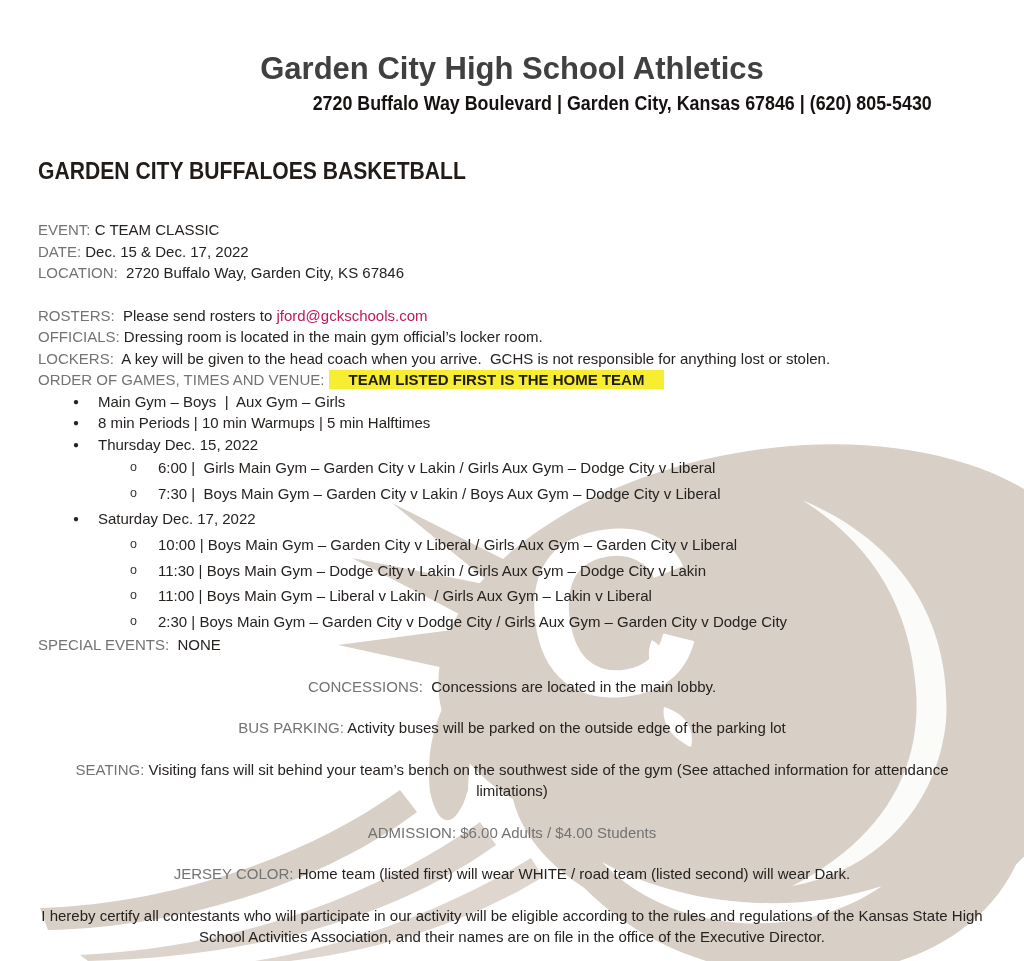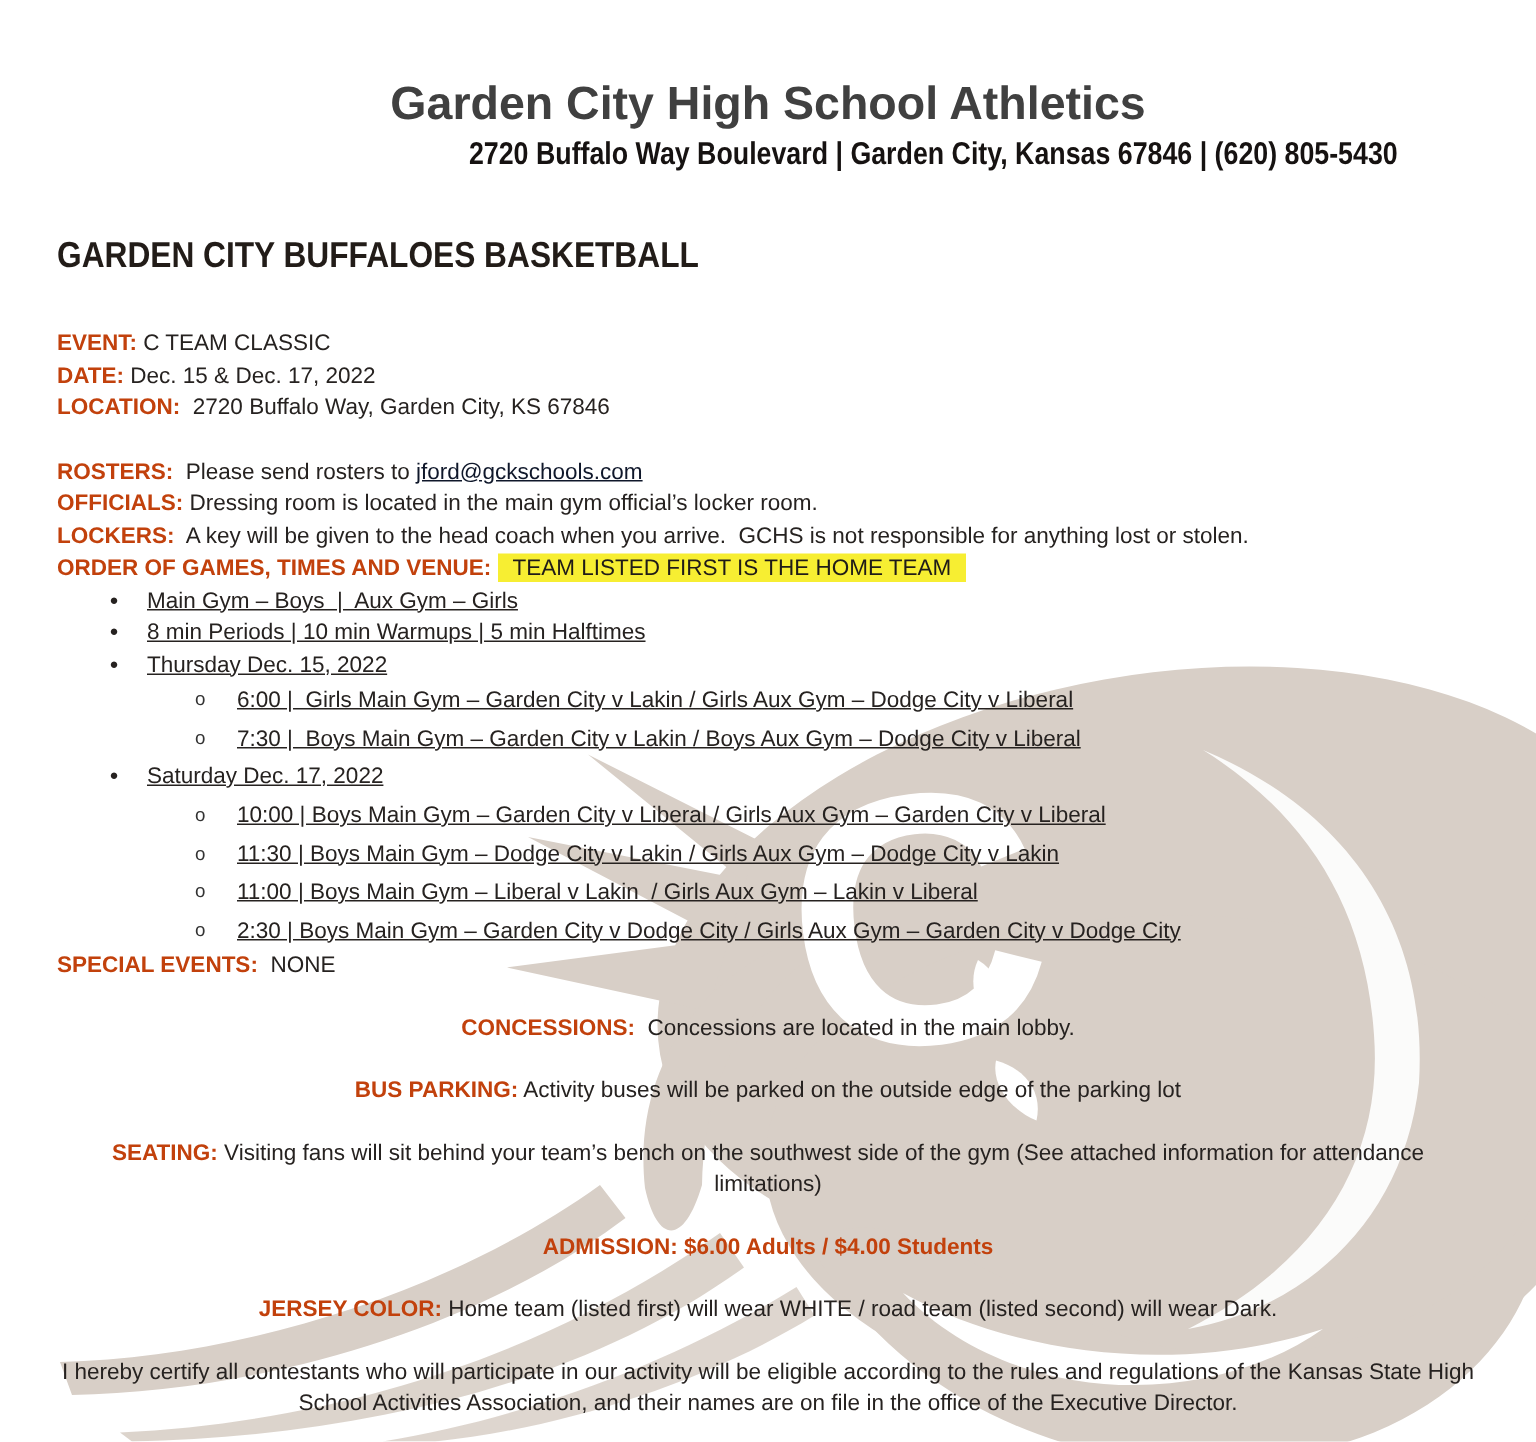--- a/index.html
+++ b/index.html
@@ -16,28 +16,28 @@
     line-height:34px;color:#404040;letter-spacing:0px;
   }
   .school-contact{text-align:right;margin:0;line-height:22px;}
   .cond-c{display:inline-block;transform:scaleX(.85);transform-origin:center;
     font-weight:bold;font-size:21px;color:#161211;white-space:nowrap;}
   .doc-title{margin:42px 0 17px;line-height:26px;}
   .cond-l{display:inline-block;transform:scaleX(.88);transform-origin:left center;
     font-weight:bold;font-size:24px;color:#221c18;white-space:nowrap;}
   
   .line{margin:0;line-height:21.5px;white-space:pre-wrap;}
-  .line b{font-weight:bold;color:#c2410c;}
+  .line b{font-weight:normal;color:#737373;}
   .details{margin-top:34px;}
   .block2{margin-top:21px;}
-  a.email-link{color:#0f172a;text-decoration:underline;cursor:pointer;}
-  .hl{background:#f7ee32;font-weight:normal;color:#1f1b18;padding:1px 10px;}
+  a.email-link{color:#be185d;cursor:pointer;}
+  .hl{background:#f7ee32;font-weight:bold;color:#1f1b18;padding:1px 20px;}
   
   .li{display:flex;line-height:21.5px;}
-  .li .t{white-space:pre-wrap;text-decoration:underline;}
+  .li .t{white-space:pre-wrap;}
   .l1{padding-left:35px;}
   .l1 .m{flex:none;width:25px;font-size:10px;line-height:21.5px;}
   .l2{padding-left:92px;line-height:25.5px;}
   .l2 .m{flex:none;width:28px;font-size:12.5px;line-height:25.5px;color:#333;}
   .l1.mid{line-height:26px;}
   .l1.mid .m{line-height:26px;}
   
   .section{margin-top:20px;text-align:center;}
 </style>
 </head>

